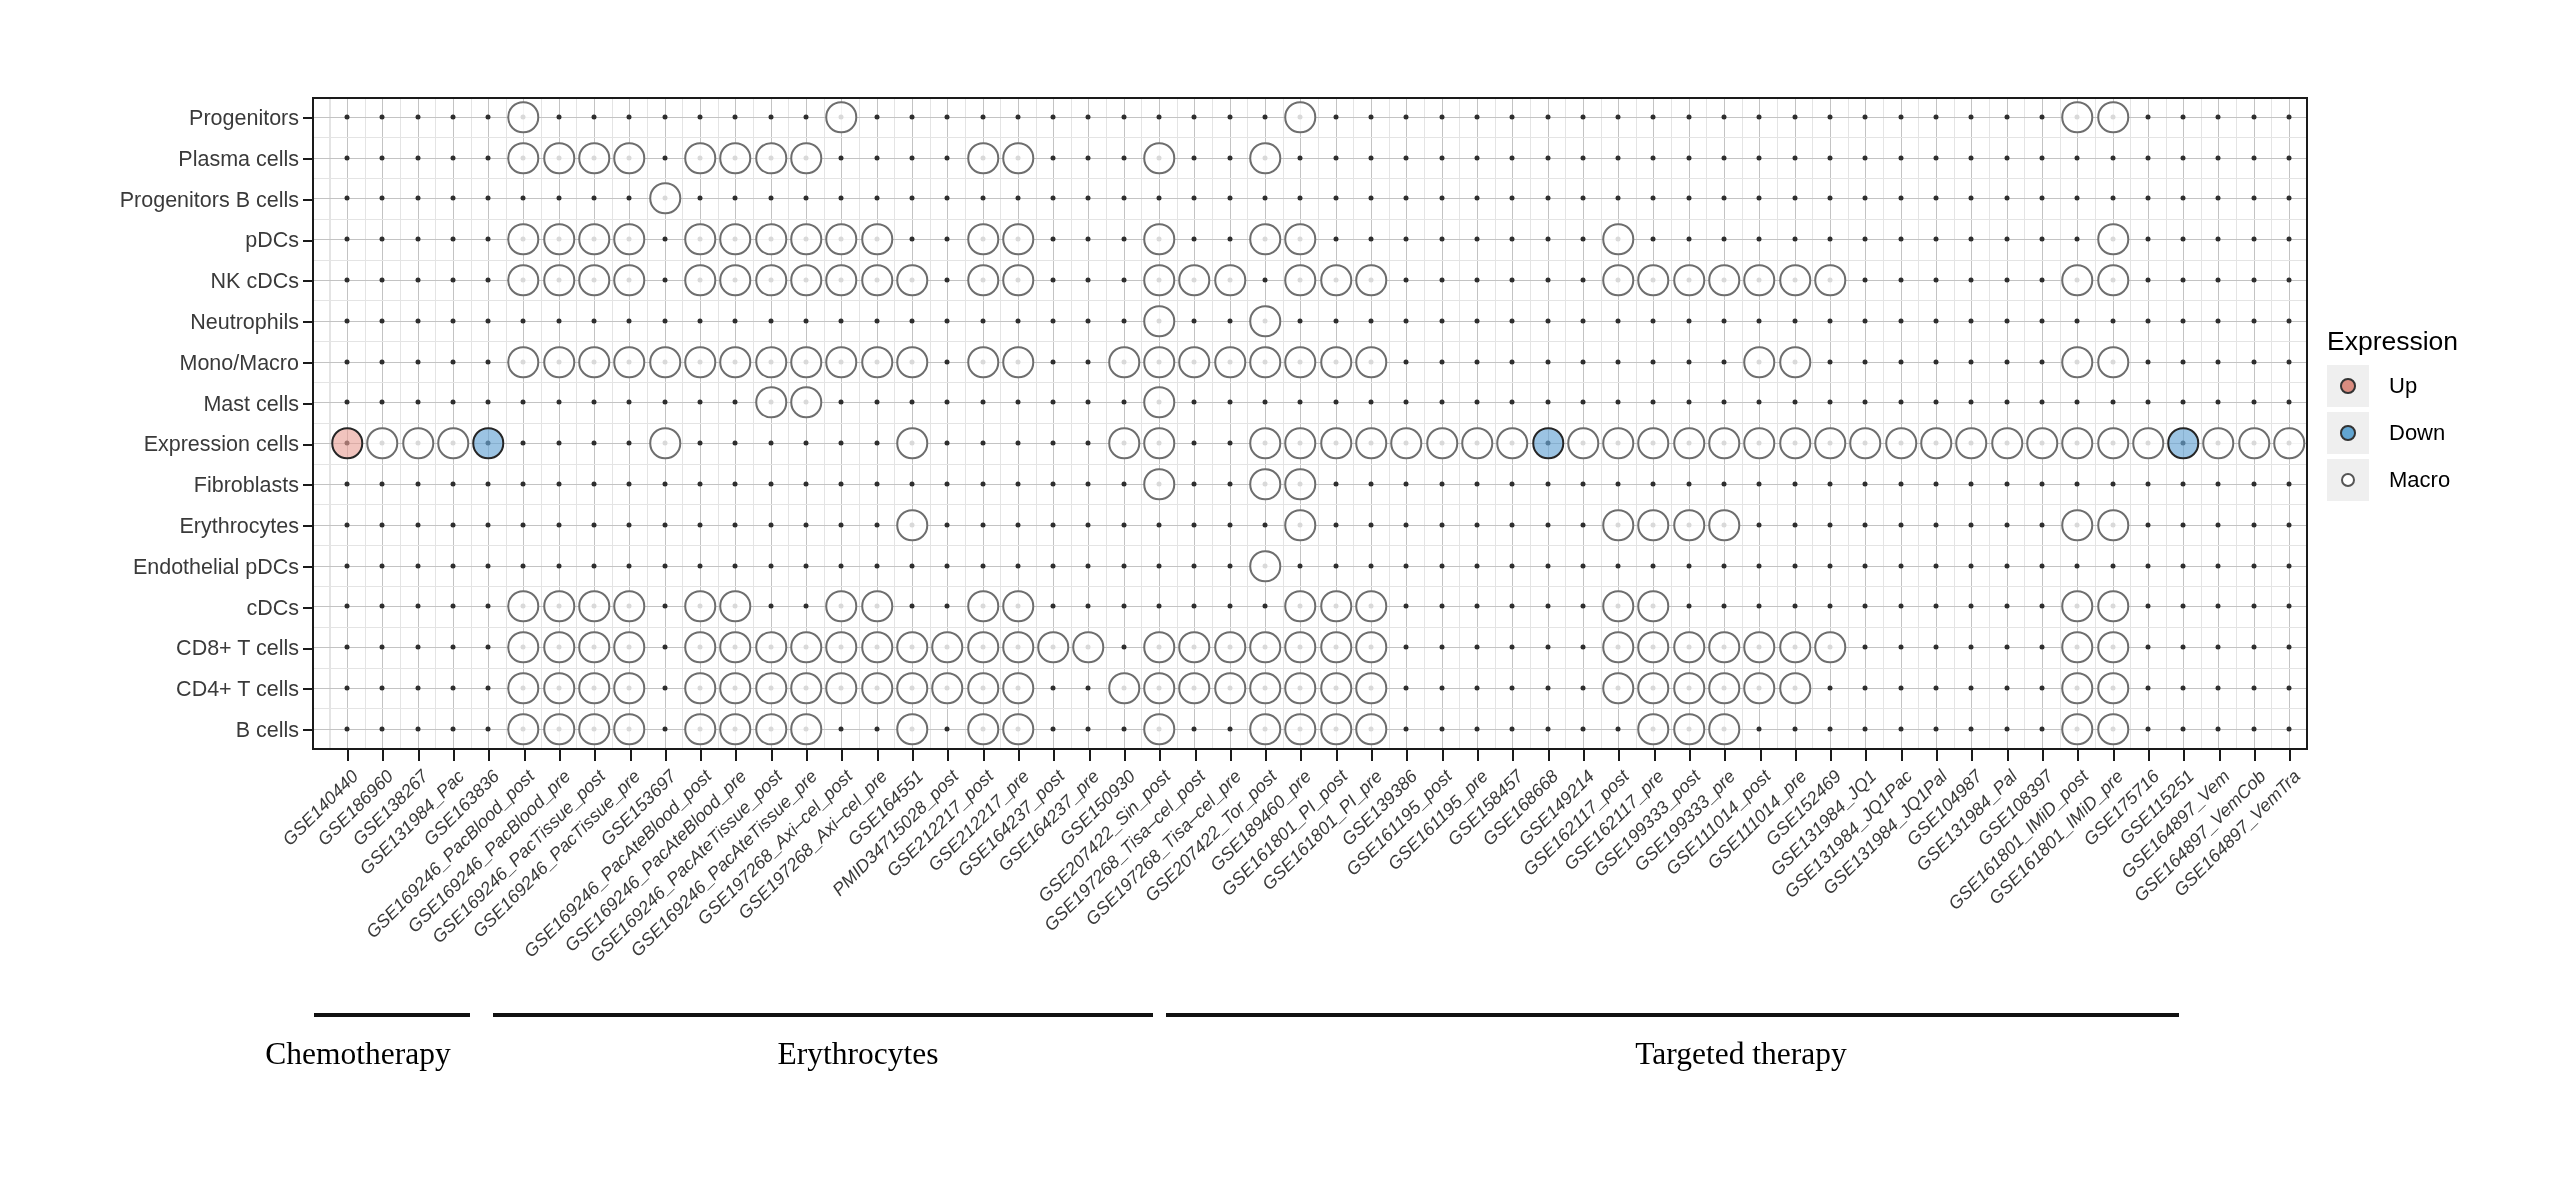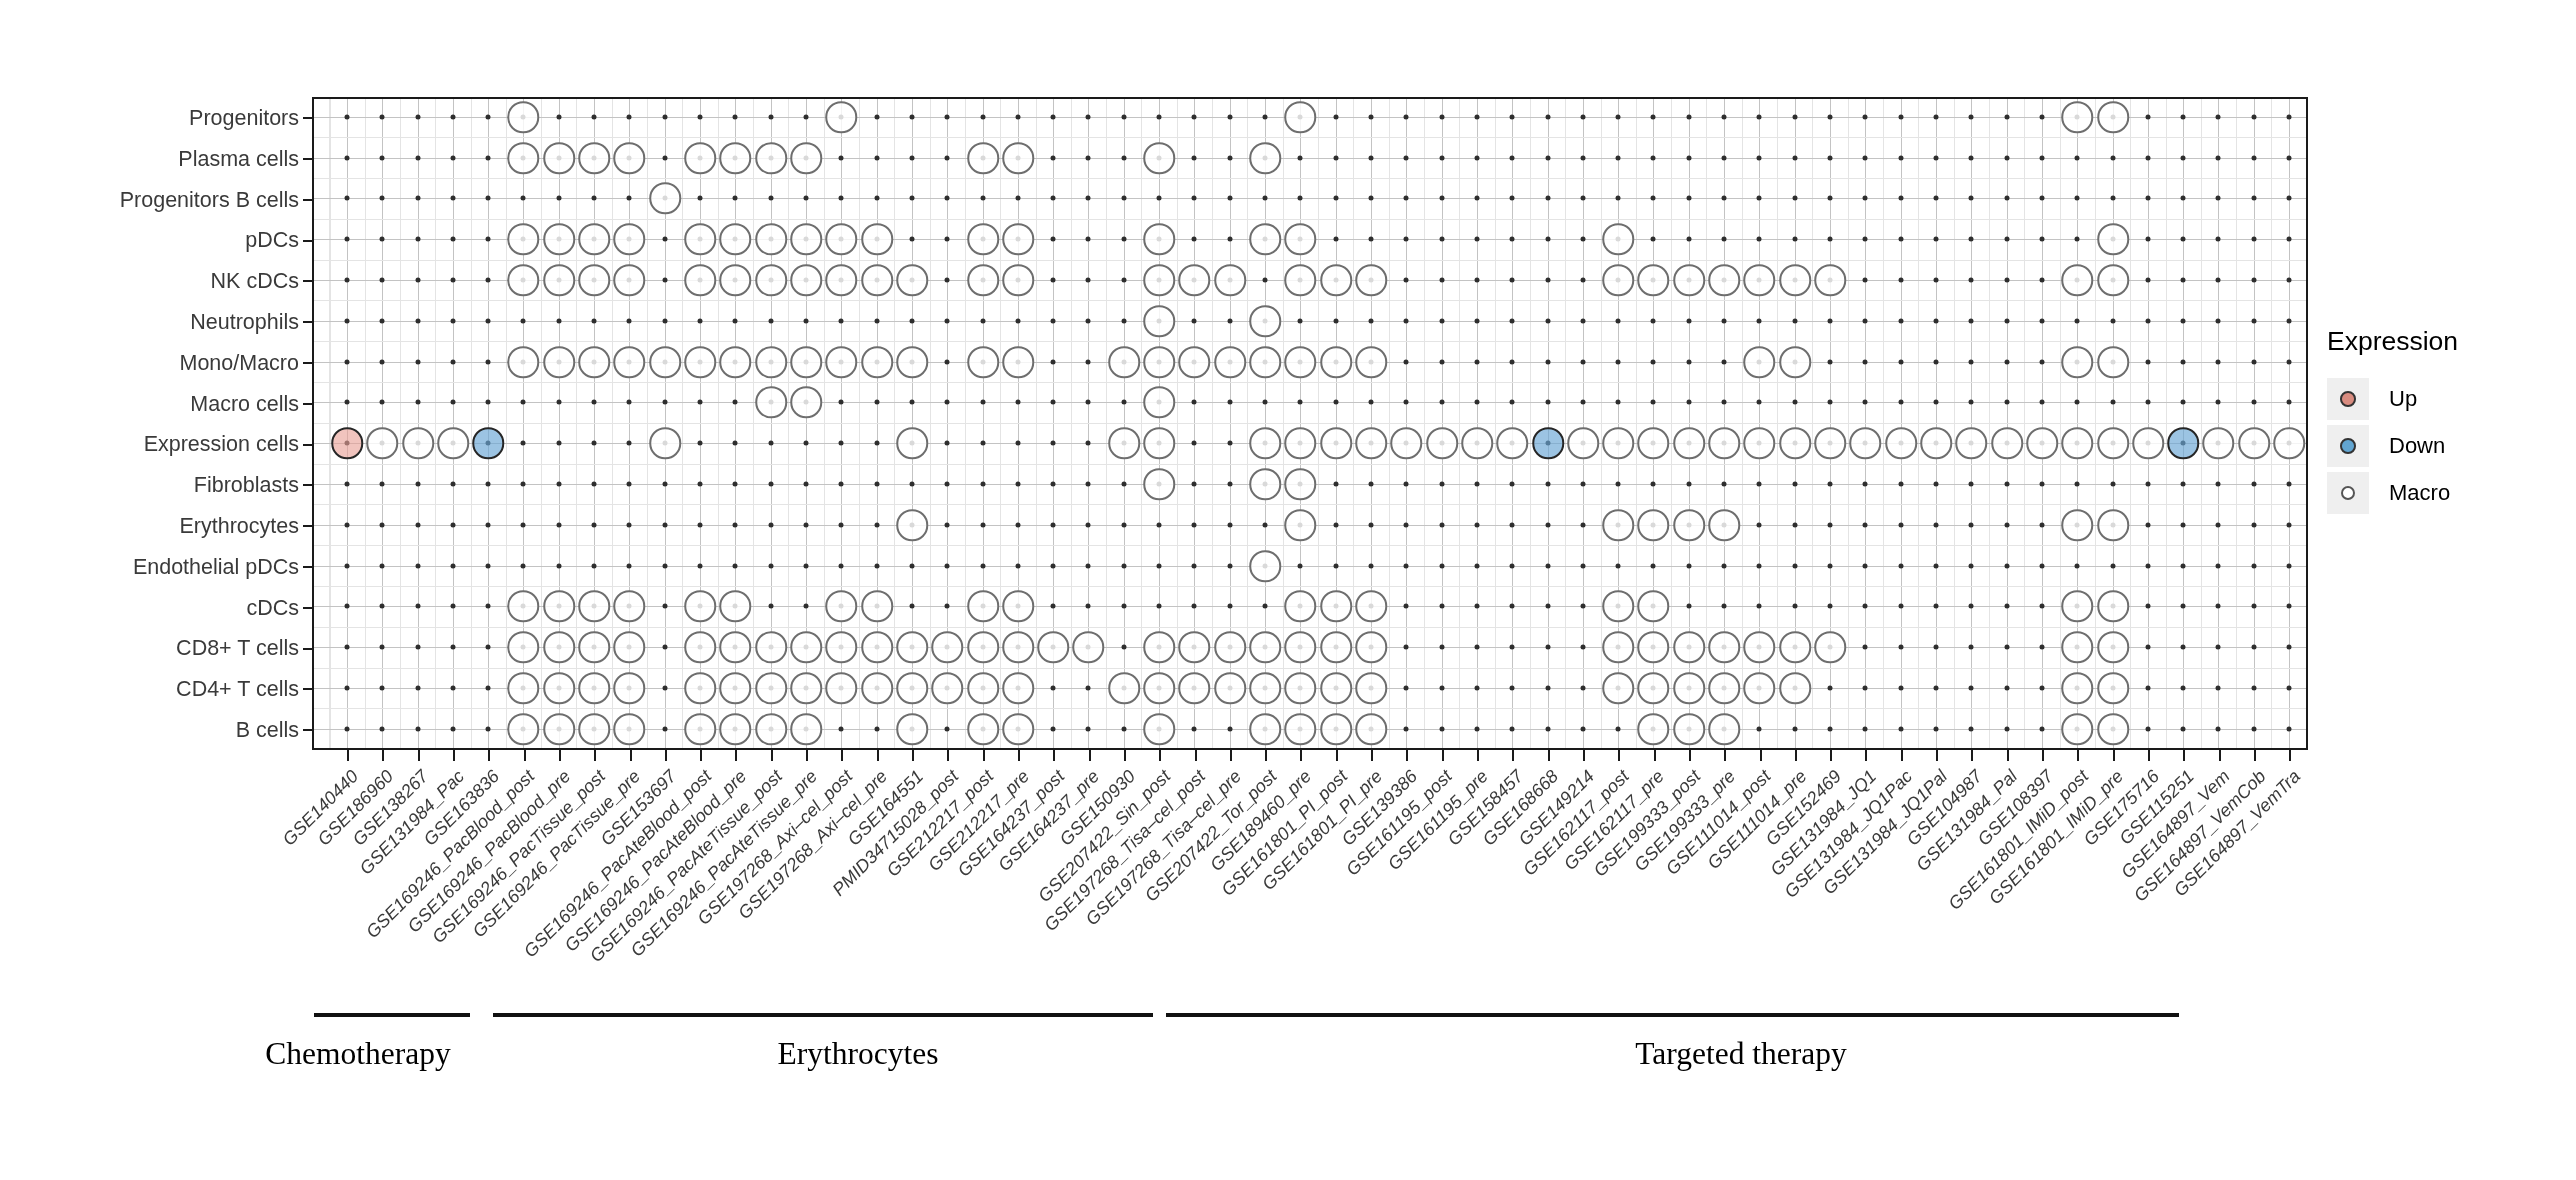--- a/index.html
+++ b/index.html
@@ -16,21 +16,21 @@
   .circle.none{background:rgba(255,255,255,0.82);border:2.1px solid #6e6e6e;}
   .circle.up{background:rgba(233,160,150,0.62);border:2.9px solid #262626;}
   .circle.down{background:rgba(105,166,212,0.66);border:2.9px solid #262626;}
   .ytick{position:absolute;width:9.3px;height:2.1px;background:#1a1a1a;}
   .xtick{position:absolute;width:2.1px;height:10.7px;background:#1a1a1a;}
   .ylab{position:absolute;color:#3a3a3a;font-size:21.5px;text-align:right;width:215px;transform:translateY(-50%);}
   .xlab-anchor{position:absolute;width:0;height:0;}
   .xlab{position:absolute;right:0;top:0;white-space:nowrap;color:#3a3a3a;font-size:18px;font-style:italic;
         transform:rotate(-45deg);transform-origin:100% 0;}
   #legend{position:absolute;left:2327px;top:326px;}
-  #legend-title{font-size:26.5px;color:#000;margin-bottom:20px;}
+  #legend-title{font-size:26.5px;color:#000;margin-bottom:7px;}
   .leg-item{display:flex;align-items:center;margin-bottom:2.9px;height:44px;}
   .leg-key{width:42px;height:42px;background:#efefef;display:flex;align-items:center;justify-content:center;margin-right:20px;}
   .leg-dot{border-radius:50%;box-sizing:border-box;}
   .leg-dot.up{width:15.7px;height:15.7px;background:#d98c80;border:2.1px solid #333;}
   .leg-dot.down{width:15.7px;height:15.7px;background:#62a5d1;border:2.1px solid #333;}
   .leg-dot.none{width:14.3px;height:14.3px;background:#fff;border:2.1px solid #555;}
   .leg-label{font-size:22px;color:#000;}
   .grp-line{position:absolute;height:4.3px;background:#111;}
   .grp-label{position:absolute;font-family:"Liberation Serif", serif;font-size:31.5px;color:#000;transform:translateX(-50%);white-space:nowrap;}
 </style>
@@ -1334,21 +1334,21 @@
       <div class="ylab" style="left: 84px; top: 200px;">Progenitors B cells</div>
       <div class="ytick" style="left: 303px; top: 240px;"></div>
       <div class="ylab" style="left: 84px; top: 240px;">pDCs</div>
       <div class="ytick" style="left: 303px; top: 280px;"></div>
       <div class="ylab" style="left: 84px; top: 281px;">NK cDCs</div>
       <div class="ytick" style="left: 303px; top: 321px;"></div>
       <div class="ylab" style="left: 84px; top: 322px;">Neutrophils</div>
       <div class="ytick" style="left: 303px; top: 362px;"></div>
       <div class="ylab" style="left: 84px; top: 363px;">Mono/Macro</div>
       <div class="ytick" style="left: 303px; top: 403px;"></div>
-      <div class="ylab" style="left: 84px; top: 404px;">Macro cells</div>
+      <div class="ylab" style="left: 84px; top: 404px;">Mast cells</div>
       <div class="ytick" style="left: 303px; top: 444px;"></div>
       <div class="ylab" style="left: 84px; top: 444px;">Expression cells</div>
       <div class="ytick" style="left: 303px; top: 484px;"></div>
       <div class="ylab" style="left: 84px; top: 485px;">Fibroblasts</div>
       <div class="ytick" style="left: 303px; top: 525px;"></div>
       <div class="ylab" style="left: 84px; top: 526px;">Erythrocytes</div>
       <div class="ytick" style="left: 303px; top: 566px;"></div>
       <div class="ylab" style="left: 84px; top: 567px;">Endothelial pDCs</div>
       <div class="ytick" style="left: 303px; top: 607px;"></div>
       <div class="ylab" style="left: 84px; top: 608px;">cDCs</div>

